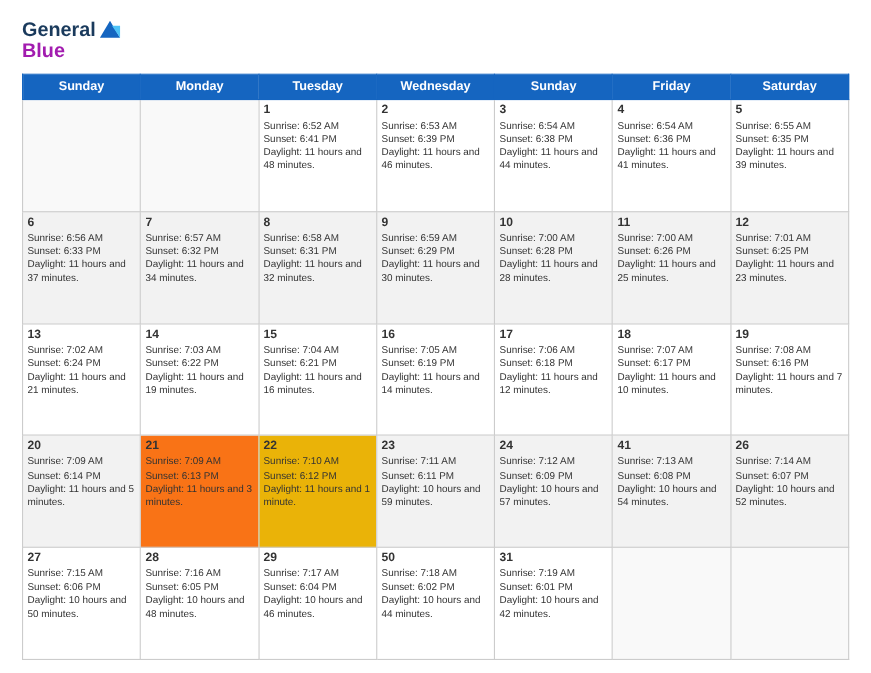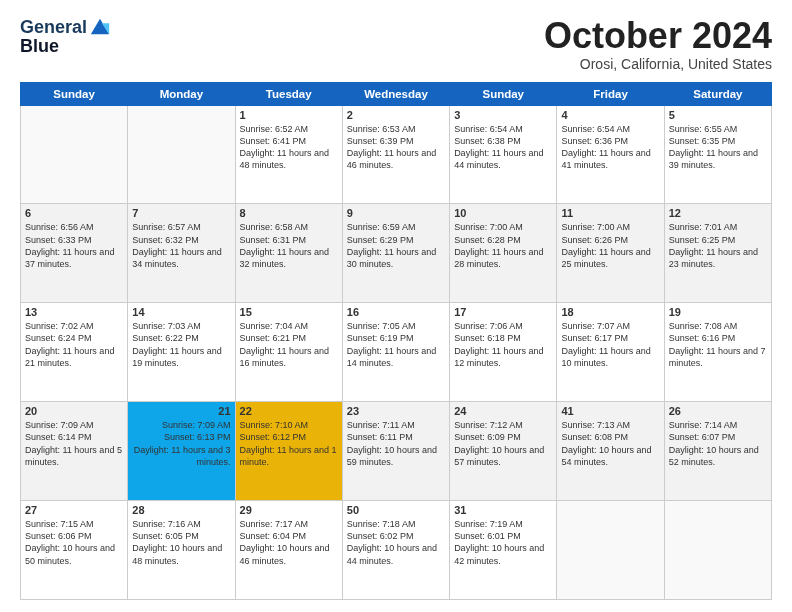--- a/index.html
+++ b/index.html
@@ -101,25 +101,21 @@
 <div class="page">
   <div class="header">
     <div class="logo">
       <div class="logo-text">
         <span class="logo-general">General</span>
         <svg class="logo-icon" viewBox="0 0 24 24" fill="none">
           <polygon points="12,3 22,20 2,20" fill="#1565c0"></polygon>
           <polygon points="14,8 22,8 22,20" fill="#4fc3f7"></polygon>
         </svg>
       </div>
-      <span class="logo-blue" style="font-size:18px;font-weight:bold;color:#0f172a;margin-top:-2px;">Blue</span>
-    </div>
-    <div class="title-block">
-      <div class="month-title">October 2024</div>
-      <div class="location">Orosi, California, United States</div>
+      <span class="logo-blue" style="font-size:18px;font-weight:bold;color:#a21caf;margin-top:-2px;">Blue</span>
     </div>
   </div>
 
   <table class="calendar">
     <thead>
       <tr>
         <th>Sunday</th>
         <th>Monday</th>
         <th>Tuesday</th>
         <th>Wednesday</th>
@@ -251,21 +247,21 @@
 Daylight: 11 hours and 7 minutes.</div>
           </td>
         </tr>
         <tr>
           <td style="background: rgb(242, 242, 242);">
             <span class="day-num">20</span>
             <div class="cell-content" style="white-space: pre-line;">Sunrise: 7:09 AM
 Sunset: 6:14 PM
 Daylight: 11 hours and 5 minutes.</div>
           </td>
-          <td style="background: #0ea5e9; text-align: right;">
+          <td style="background: #f97316;">
             <span class="day-num">21</span>
             <div class="cell-content" style="white-space: pre-line;">Sunrise: 7:09 AM
 Sunset: 6:13 PM
 Daylight: 11 hours and 3 minutes.</div>
           </td>
           <td style="background: #eab308;">
             <span class="day-num">22</span>
             <div class="cell-content" style="white-space: pre-line;">Sunrise: 7:10 AM
 Sunset: 6:12 PM
 Daylight: 11 hours and 1 minute.</div>

